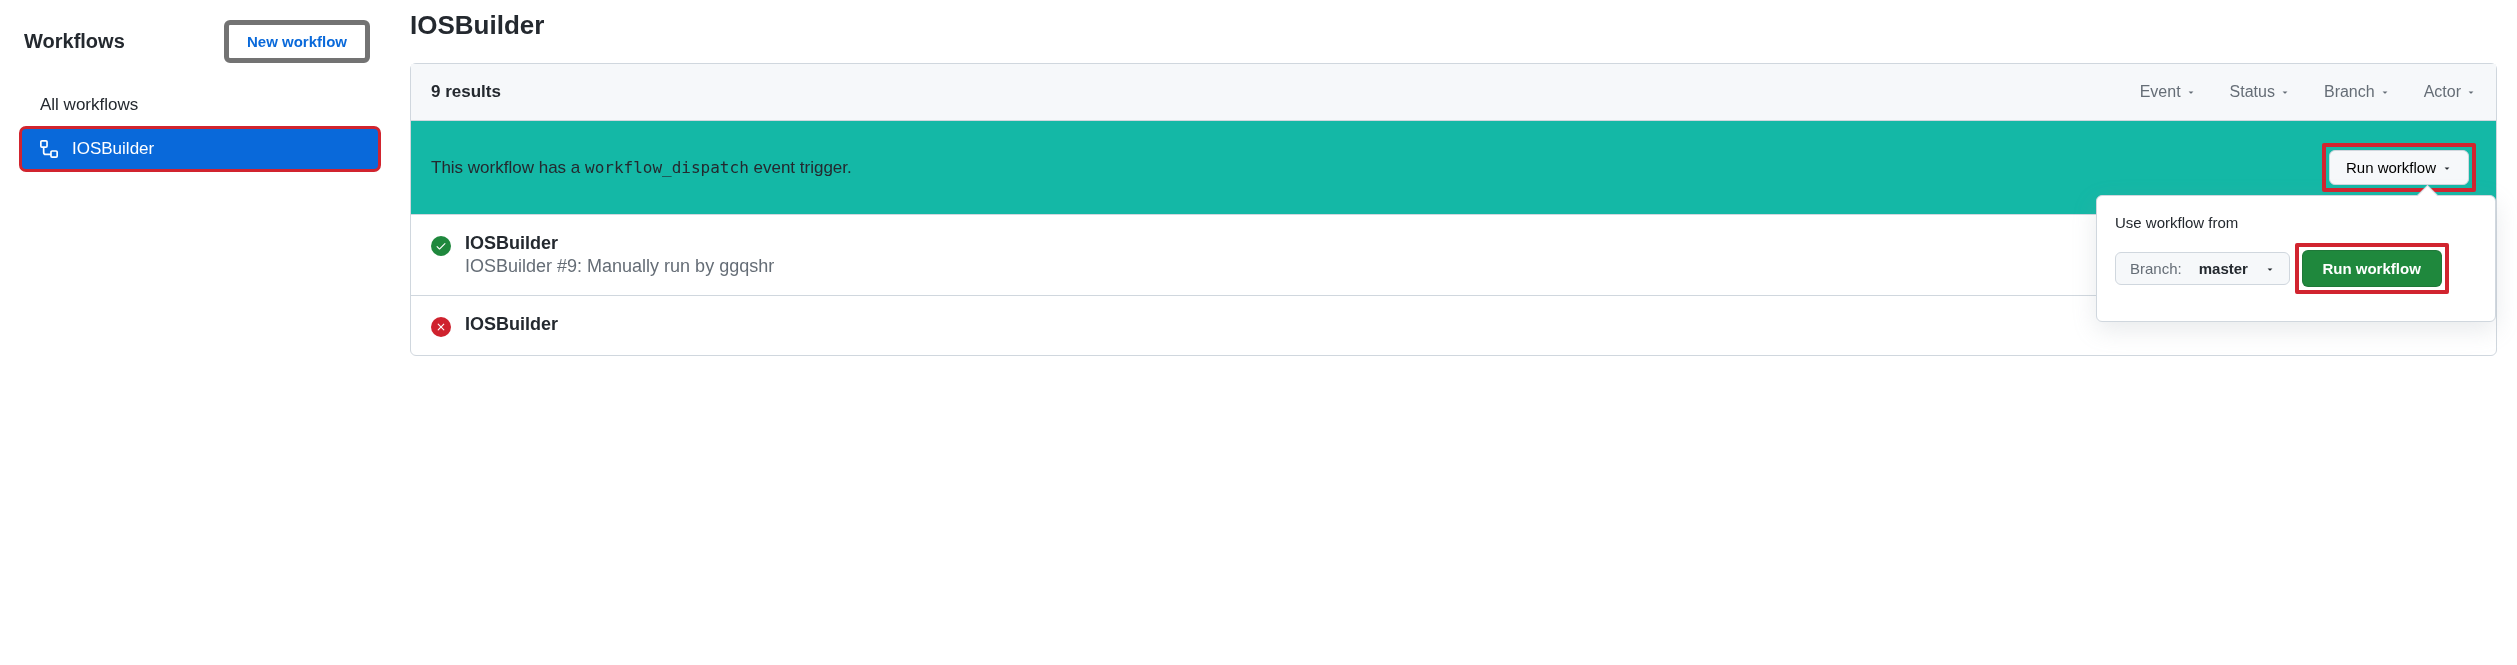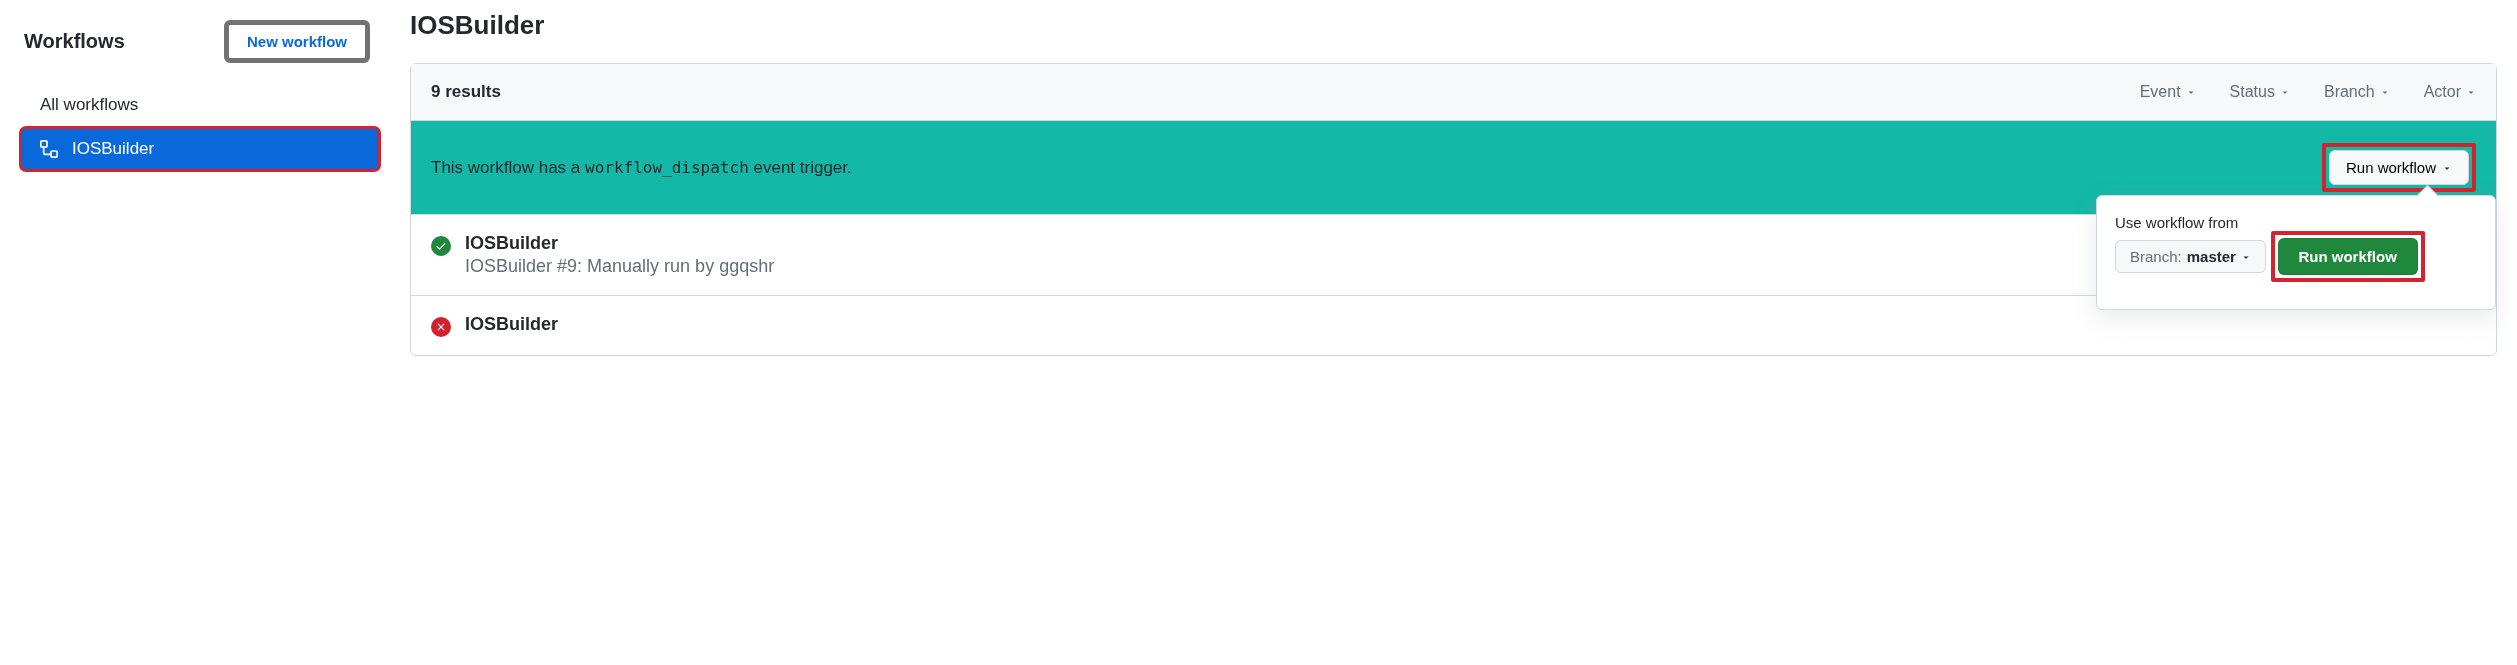--- a/index.html
+++ b/index.html
@@ -232,32 +232,33 @@
       right: 60px;
       width: 14px;
       height: 14px;
       background: #fff;
       border-left: 1px solid #d0d7de;
       border-top: 1px solid #d0d7de;
       transform: rotate(45deg);
     }
     .popover-label {
       font-size: 15px;
+      margin-bottom: 12px;
     }
     .branch-select {
       display: inline-flex;
       align-items: center;
       border: 1px solid #d0d7de;
       border-radius: 6px;
       background: #f6f8fa;
       padding: 7px 14px;
       font-size: 15px;
       cursor: pointer;
       margin-bottom: 18px;
-      gap: 5px;
+      gap: 17px;
     }
     .branch-select .label { color: #656d76; }
     .branch-select .value { font-weight: 600; }
     .btn-primary {
       display: block;
       width: 140px;
       background: #1f883d;
       color: #ffffff;
       border: 1px solid rgba(31,35,40,0.15);
       border-radius: 6px;

